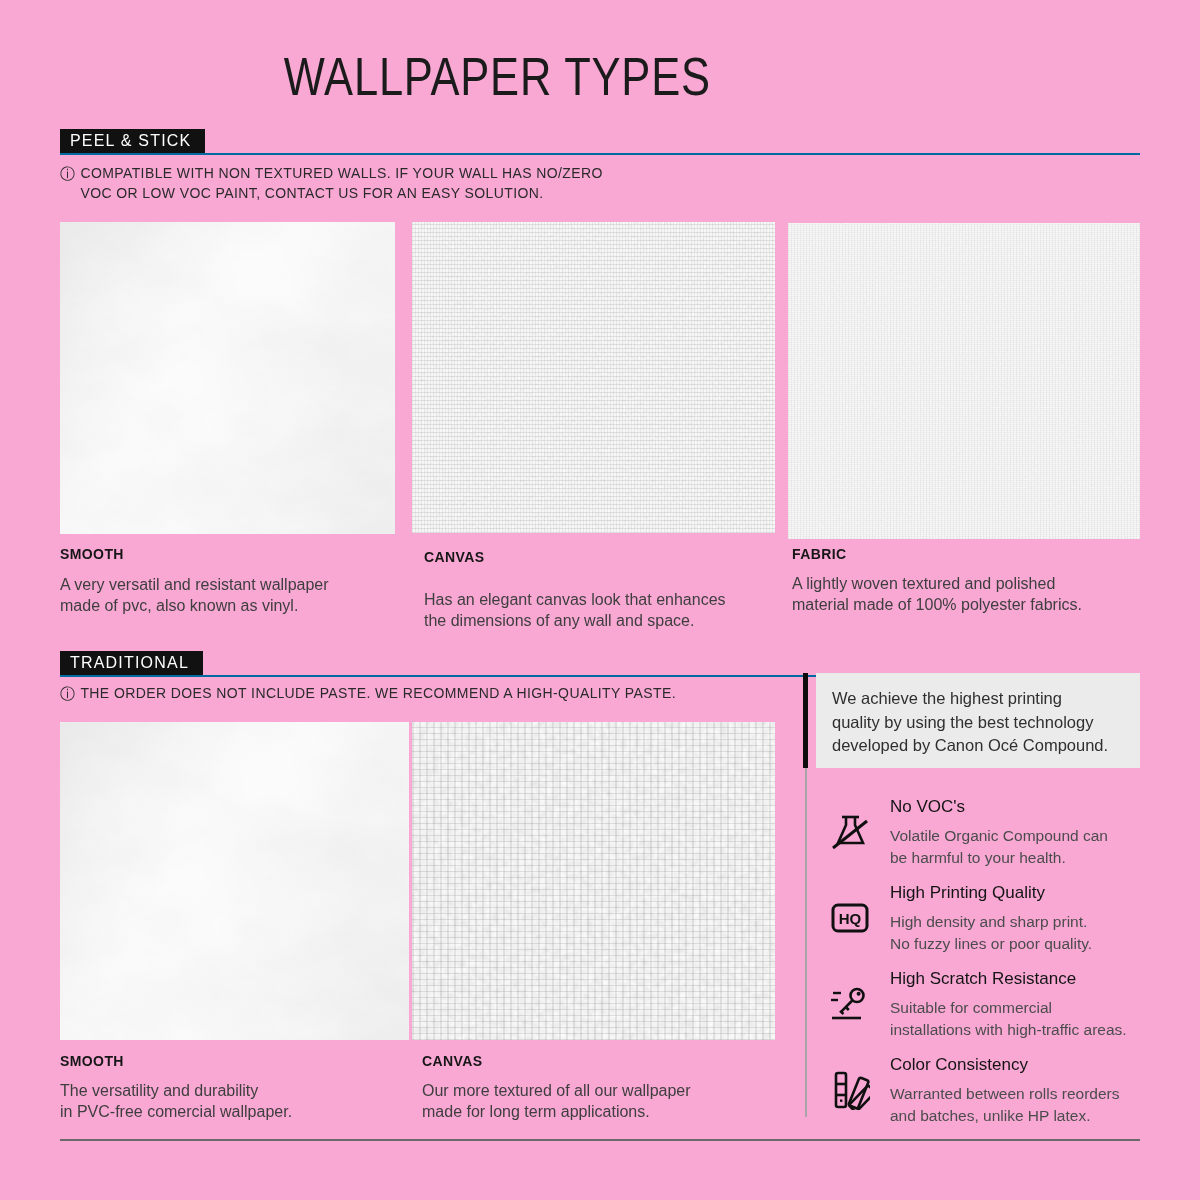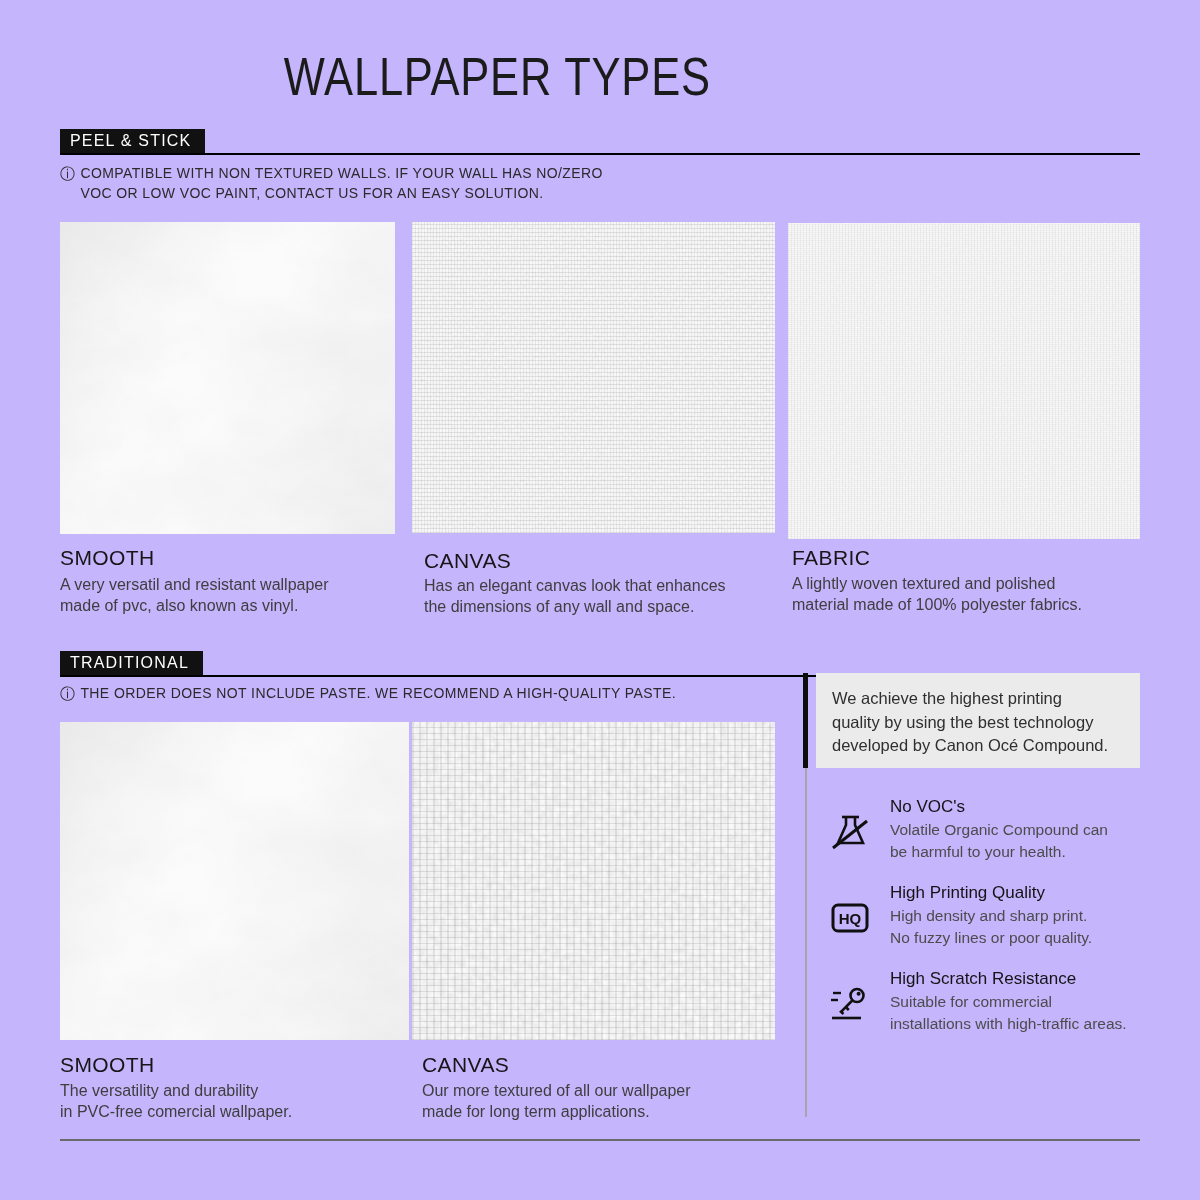--- a/index.html
+++ b/index.html
@@ -1,31 +1,31 @@
 <!DOCTYPE html>
 <html><head>
 <meta charset="utf-8">
 <style>
   html,body{margin:0;padding:0;background:#ffffff;}
   .page{
-    position:relative;width:1200px;height:1200px;background:#c4b5fd;overflow:hidden;
+    position:relative;width:1200px;height:1200px;background:#f9a8d4;overflow:hidden;
     font-family:"Liberation Sans","DejaVu Sans",sans-serif;color:#1b1b1b;
   }
   .abs{position:absolute;}
   .pre{white-space:pre-line;}
 
   
   .title-wrap{left:0;top:46px;width:994px;text-align:center;}
   .title{
     display:inline-block;font-size:53px;font-weight:400;letter-spacing:1px;
     color:#1b1b1b;transform:scaleX(0.82);transform-origin:center;white-space:nowrap;
   }
 
   
-  .sec-row{left:60px;width:1080px;height:24px;border-bottom:2px solid #000000;}
+  .sec-row{left:60px;width:1080px;height:24px;border-bottom:2px solid #0369a1;}
   .badge{
     display:inline-block;height:24px;line-height:24px;background:#111111;color:#ffffff;
     font-size:16px;letter-spacing:1.2px;padding:0 14px 0 10px;vertical-align:top;
   }
 
   
   .note{font-size:14px;letter-spacing:0.4px;line-height:19.5px;color:#2a2a2a;}
   .note .ic{float:left;font-size:15px;margin-right:5px;line-height:19.5px;}
   .note .nt{display:block;overflow:hidden;}
 
@@ -37,34 +37,34 @@
   .weave-fine{background-image:
     repeating-linear-gradient(0deg,rgba(110,110,110,0.16) 0 1px,transparent 1px 4px),
     repeating-linear-gradient(90deg,rgba(110,110,110,0.11) 0 1px,transparent 1px 3px);}
   .weave-coarse{background-image:
     repeating-linear-gradient(0deg,rgba(100,100,100,0.17) 0 1px,transparent 1px 6px),
     repeating-linear-gradient(90deg,rgba(100,100,100,0.13) 0 2px,transparent 2px 7px);}
   .weave-fabric{background-image:
     repeating-linear-gradient(90deg,rgba(120,120,120,0.085) 0 1px,transparent 1px 3px),
     repeating-linear-gradient(0deg,rgba(120,120,120,0.065) 0 1px,transparent 1px 2px);}
 
-  .sw-label{font-size:21px;font-weight:400;letter-spacing:0.4px;color:#161616;}
+  .sw-label{font-size:14px;font-weight:700;letter-spacing:0.4px;color:#161616;}
   .sw-desc{font-size:16px;line-height:20.5px;color:#3e3e3e;}
 
   
   .quote-bar{background:#0d0d0d;}
   .v-line{background:#a6a6a6;}
   .quote-box{background:#ebebeb;}
   .quote-text{font-size:16.5px;line-height:23.5px;color:#2f2f2f;padding:14px 16px 0 16px;}
 
   .feature{width:330px;}
   .f-icon{position:absolute;left:0;top:16px;width:40px;height:40px;}
   .f-body{margin-left:60px;}
   .f-title{font-size:17px;font-weight:400;color:#141414;line-height:22px;}
-  .f-desc{font-size:15.5px;line-height:21.5px;color:#4c4c4c;margin-top:1px;}
+  .f-desc{font-size:15.5px;line-height:21.5px;color:#4c4c4c;margin-top:7px;}
 
   .bottom-rule{background:#6a6a6a;}
   svg .stroke{fill:none;stroke:#101010;stroke-width:2.6;}
 </style>
 </head>
 <body>
 
 <div class="page">
 
   <svg width="0" height="0" style="position:absolute" aria-hidden="true">
@@ -142,21 +142,21 @@
         <rect width="100%" height="100%" filter="url(#f-fabric)"></rect>
       </svg>
     <div class="shade weave-fabric"></div>
   </div>
 
   <div class="abs sw-label" style="left:60px;top:546px">SMOOTH</div>
   <div class="abs sw-desc pre" style="left:60px;top:575px">A very versatil and resistant wallpaper
 made of pvc, also known as vinyl.</div>
 
   <div class="abs sw-label" style="left:424px;top:549px">CANVAS</div>
-  <div class="abs sw-desc pre" style="left:424px;top:576px">Has an elegant canvas look that enhances
+  <div class="abs sw-desc pre" style="left:424px;top:590px">Has an elegant canvas look that enhances
 the dimensions of any wall and space.</div>
 
   <div class="abs sw-label" style="left:792px;top:546px">FABRIC</div>
   <div class="abs sw-desc pre" style="left:792px;top:574px">A lightly woven textured and polished
 material made of 100% polyester fabrics.</div>
 
   <div class="abs sec-row" style="top:651px">
     <span class="badge">TRADITIONAL</span>
   </div>
   <div class="abs note" style="left:60px;top:684px;width:700px">
@@ -234,16 +234,33 @@
         <path class="stroke" style="stroke-width:2.6" d="M2 34 H31"></path>
       </svg>
     </span>
     <div class="f-body">
       <div class="f-title">High Scratch Resistance</div>
       <div class="f-desc pre">Suitable for commercial
 installations with high-traffic areas.</div>
     </div>
   </div>
 
+  <div class="abs feature" style="left:830px;top:1054px">
+    <span class="f-icon">
+      <svg viewBox="0 0 40 40" width="40" height="40">
+        <rect class="stroke" x="6" y="3" width="10" height="34" rx="2"></rect>
+        <path class="stroke" d="M6 14 H16"></path>
+        <path class="stroke" d="M6 25 H16"></path>
+        <rect x="10" y="29.5" width="2.4" height="2.4" fill="#101010"></rect>
+        <rect class="stroke" x="18" y="5" width="10" height="30" rx="2" transform="rotate(22 18 36)"></rect>
+        <rect class="stroke" x="18" y="7" width="10" height="28" rx="2" transform="rotate(44 18 36)"></rect>
+      </svg>
+    </span>
+    <div class="f-body">
+      <div class="f-title">Color Consistency</div>
+      <div class="f-desc pre">Warranted between rolls reorders
+and batches, unlike HP latex.</div>
+    </div>
+  </div>
 
   <div class="abs bottom-rule" style="left:60px;top:1139px;width:1080px;height:2px"></div>
 
 </div>
 
 </body></html>

